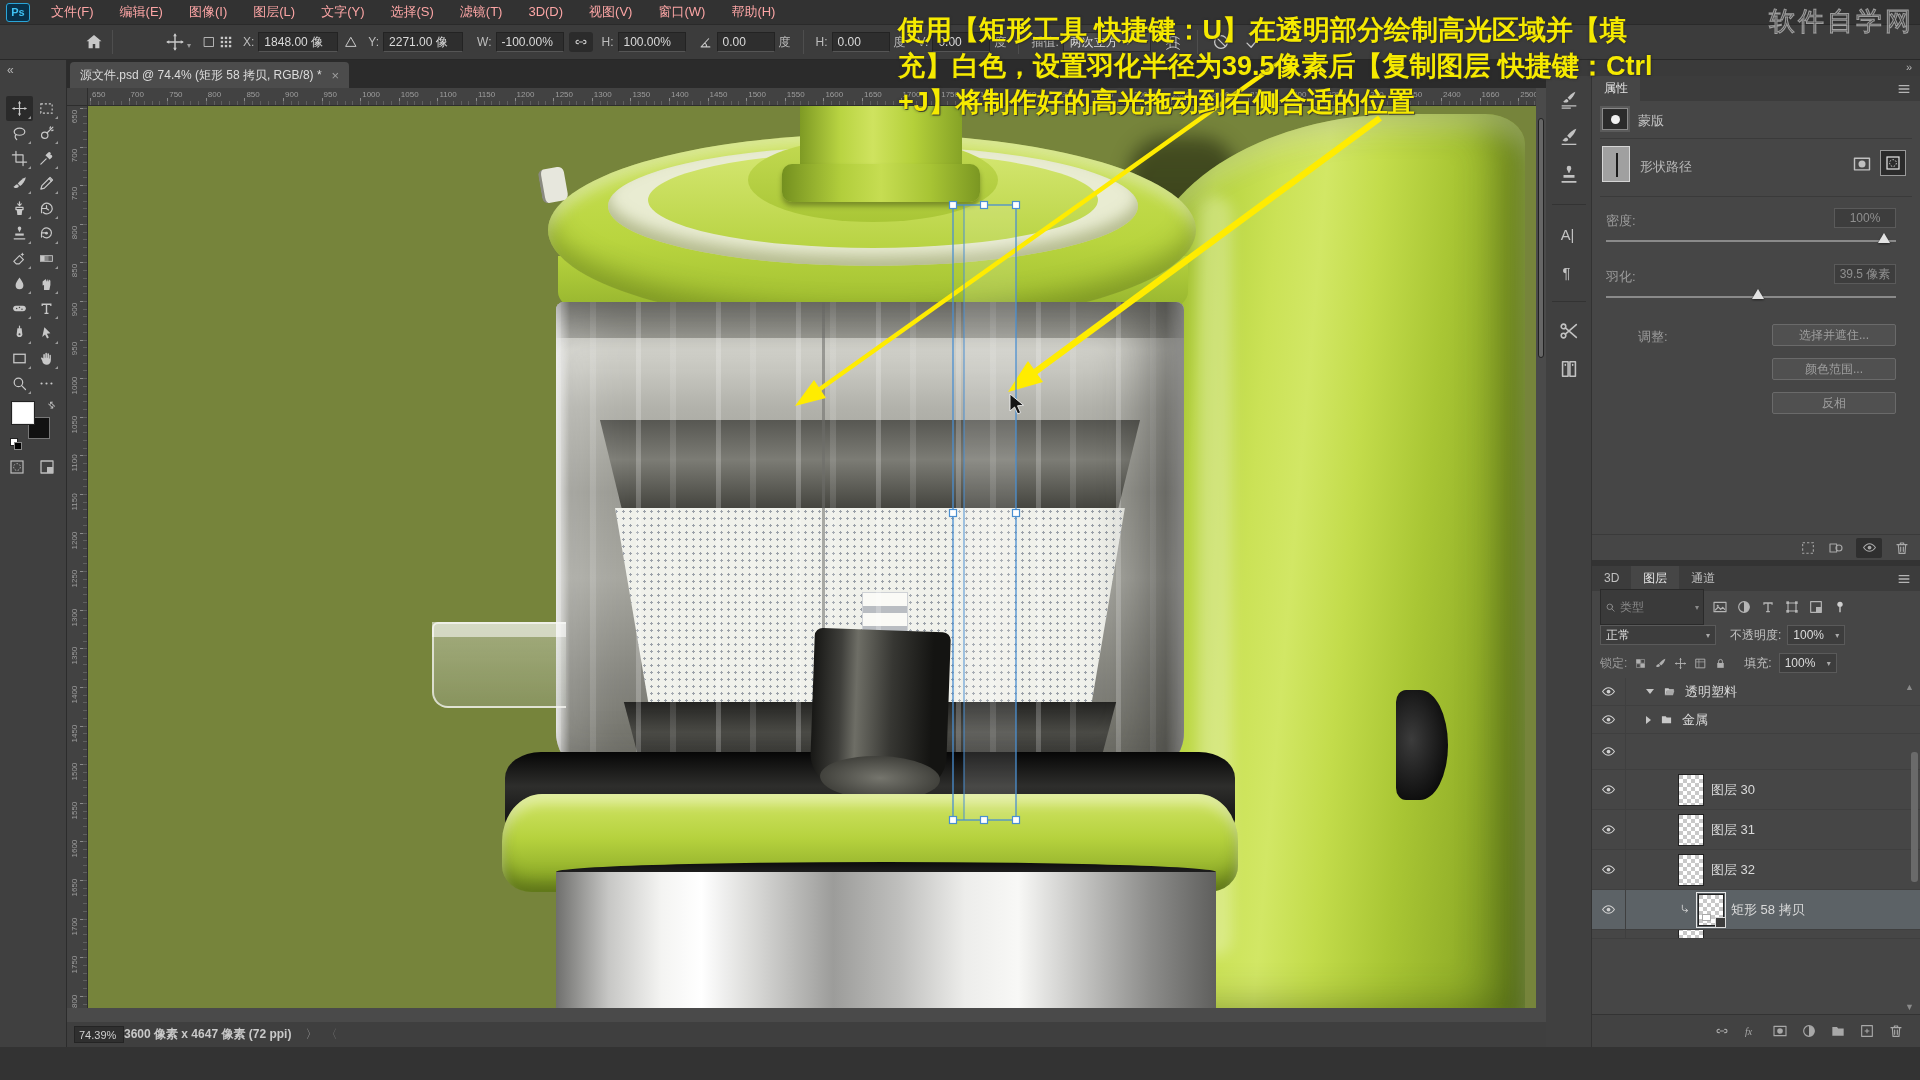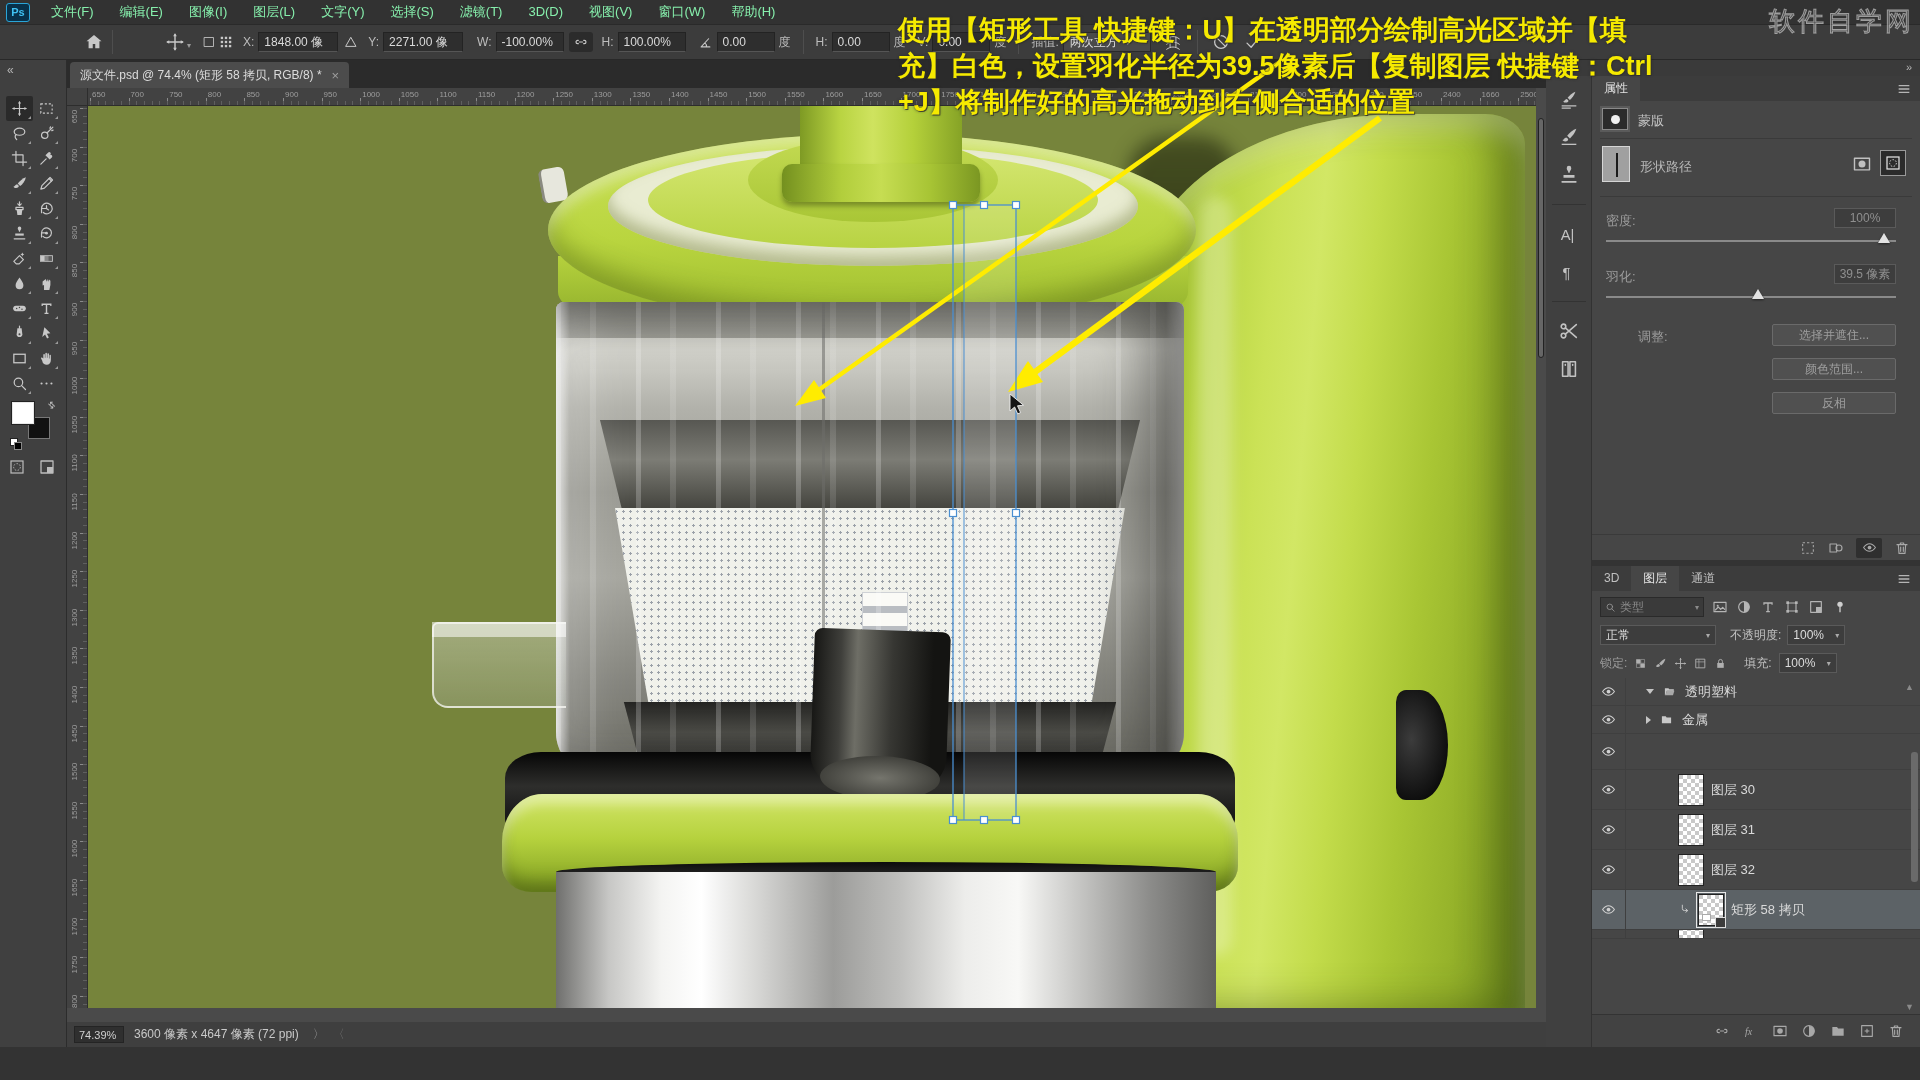--- a/index.html
+++ b/index.html
@@ -5,21 +5,21 @@
   *{margin:0;padding:0;box-sizing:border-box;}
   html,body{width:1920px;height:1080px;overflow:hidden;background:#333;font-family:"Liberation Sans","DejaVu Sans",sans-serif;}
   #app{position:relative;width:1920px;height:1080px;background:#333;}
   svg{display:block;}
   .ico{display:inline-flex;align-items:center;justify-content:center;color:#c8c8c8;}
   .ico svg{width:100%;height:100%;}
 
   
   #menu-bar{position:absolute;left:0;top:0;width:1920px;height:24px;background:#323232;display:flex;align-items:center;z-index:5;}
   #ps-logo{width:24px;height:19px;margin:0 8px 0 6px;border-radius:3px;background:#08314a;color:#3fc1f2;border:1px solid #2aa5d8;font-size:11px;font-weight:bold;display:flex;align-items:center;justify-content:center;}
-  .menu-item{color:#86efac;font-size:13px;padding:0 13px;height:24px;line-height:24px;cursor:default;}
+  .menu-item{color:#fca5a5;font-size:13px;padding:0 13px;height:24px;line-height:24px;cursor:default;}
 
   
   #options-bar{position:absolute;left:0;top:24px;width:1920px;height:36px;background:#3c3c3c;border-top:1px solid #2a2a2a;border-bottom:1px solid #282828;display:flex;align-items:center;z-index:5;font-size:12px;color:#cfcfcf;}
   .ob-sep{width:1px;height:24px;background:#4e4e4e;margin:0 8px;}
   .ob-ico{width:20px;height:20px;}
   .ob-box{background:#2e2e2e;border:1px solid #232323;border-bottom-color:#555;height:20px;display:flex;align-items:center;padding:0 5px;color:#dadada;}
   .ob-lab{color:#bdbdbd;margin:0 4px;}
   .ob-select{background:#4a4a4a;border:1px solid #2a2a2a;height:20px;display:flex;align-items:center;padding:0 6px;gap:8px;color:#dedede;}
   .pressed{background:#2b2b2b;border-radius:3px;padding:2px;}
 
@@ -126,21 +126,21 @@
   #shape-thumb{position:absolute;left:10px;top:70px;width:28px;height:36px;background:#a0a0a0;border:1px solid #d5d5d5;}
   #shape-thumb::after{content:"";position:absolute;left:13px;top:6px;width:2px;height:24px;background:#1b1b1b;}
   #prop-addmask{position:absolute;left:260px;top:78px;width:20px;height:20px;color:#c0c0c0;}
   #prop-vectormask{position:absolute;left:288px;top:74px;width:26px;height:26px;background:#2b2b2b;border:1px solid #999;display:flex;align-items:center;justify-content:center;}
   #prop-vectormask .ico{width:18px;height:18px;color:#e8e8e8;}
   #prop-footer{position:absolute;left:0;bottom:0;width:100%;height:26px;border-top:1px solid #3a3a3a;display:flex;align-items:center;justify-content:flex-end;gap:12px;padding-right:10px;}
   #prop-footer .ico{width:16px;height:16px;color:#a8a8a8;}
   #prop-footer .eyebox{width:26px;height:20px;background:#2f2f2f;border-radius:2px;display:flex;align-items:center;justify-content:center;}
   #layers-panel{top:566px;height:481px;}
   #lp-filter{position:absolute;left:0;top:26px;width:100%;height:30px;display:flex;align-items:center;padding:0 8px;gap:8px;}
-  #lp-search{width:104px;height:20px;background:#3a3a3a;border:1px solid #2a2a2a;display:flex;align-items:center;gap:4px;padding:0 4px;color:#8a8a8a;font-size:12px;}
+  #lp-search{width:104px;height:36px;background:#3a3a3a;border:1px solid #2a2a2a;display:flex;align-items:center;gap:4px;padding:0 4px;color:#8a8a8a;font-size:12px;}
   #lp-search .ico{width:11px;height:11px;color:#9a9a9a;}
   .f-ico{width:16px;height:16px;color:#b5b5b5;}
   #lp-blend{position:absolute;left:0;top:56px;width:100%;height:26px;display:flex;align-items:center;padding:0 8px;font-size:12px;color:#c0c0c0;gap:6px;}
   .mini-select{height:20px;background:#3d3d3d;border:1px solid #5a5a5a;display:flex;align-items:center;justify-content:space-between;padding:0 5px;color:#dcdcdc;}
   #lp-lock{position:absolute;left:0;top:84px;width:100%;height:26px;display:flex;align-items:center;padding:0 8px;font-size:12px;color:#9a9a9a;gap:7px;}
   .l-ico{width:13px;height:13px;color:#b0b0b0;}
   #lp-list{position:absolute;left:0;top:112px;width:100%;height:334px;overflow:hidden;}
   .lrow{position:relative;display:flex;border-bottom:1px solid #3f3f3f;align-items:center;}
   .lrow.sel{background:#5c6266;}
   .eyec{width:34px;align-self:stretch;border-right:1px solid #3f3f3f;display:flex;align-items:center;justify-content:center;flex:none;}
@@ -1106,19 +1106,19 @@
           <svg viewBox="0 0 24 24">
             <path d="M4.5 7h15M9.5 7V4.5h5V7M6.5 7l1 13h9l1-13" stroke="currentColor" fill="none" stroke-width="1.7" stroke-linecap="round" stroke-linejoin="round"></path>
             <path d="M10 10.5v6.5M14 10.5v6.5" stroke="currentColor" fill="none" stroke-width="1.7" stroke-linecap="round" stroke-linejoin="round"></path>
           </svg>
         </span>
     </div>
   </div>
 
   <div id="status-bar">
     <div id="zoom-box">74.39%</div>
-    <span style="margin-left:10px;">3600 像素 x 4647 像素 (72 ppi)</span>
+    <span style="font-weight:bold;">3600 像素 x 4647 像素 (72 ppi)</span>
     <span style="margin-left:14px;color:#9a9a9a;">〉</span>
     <span style="margin-left:8px;color:#707070;">〈</span>
   </div>
   <div id="bottom-strip"></div>
 
 </div>
 
 </body></html>

